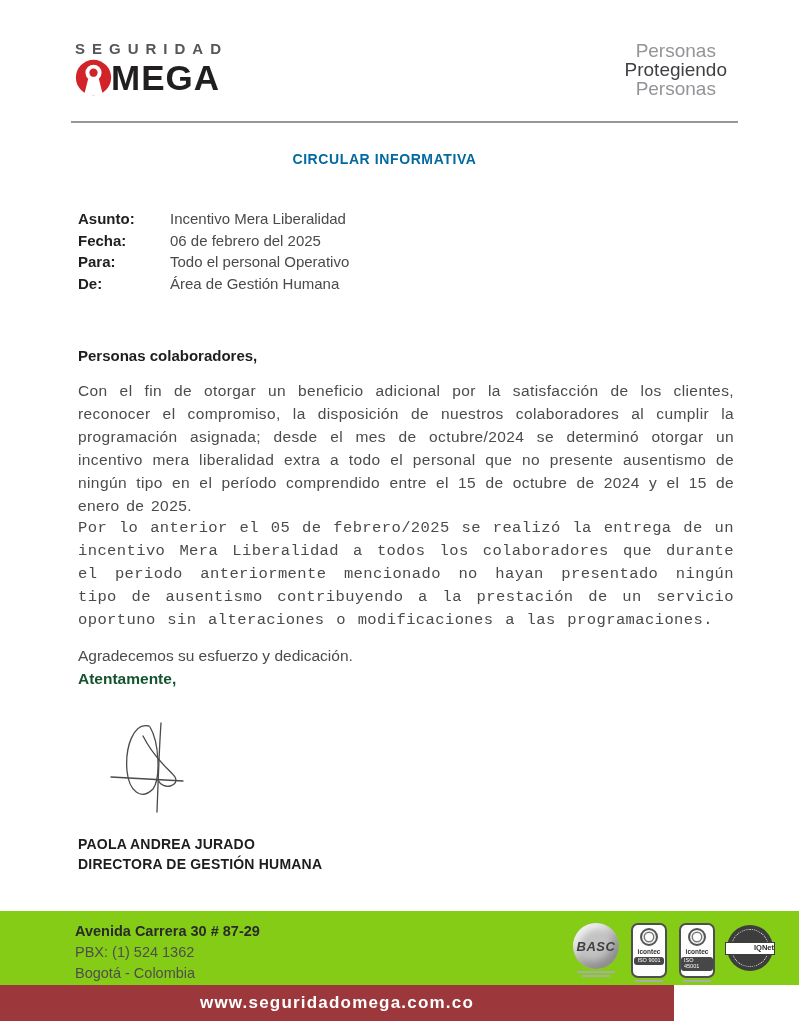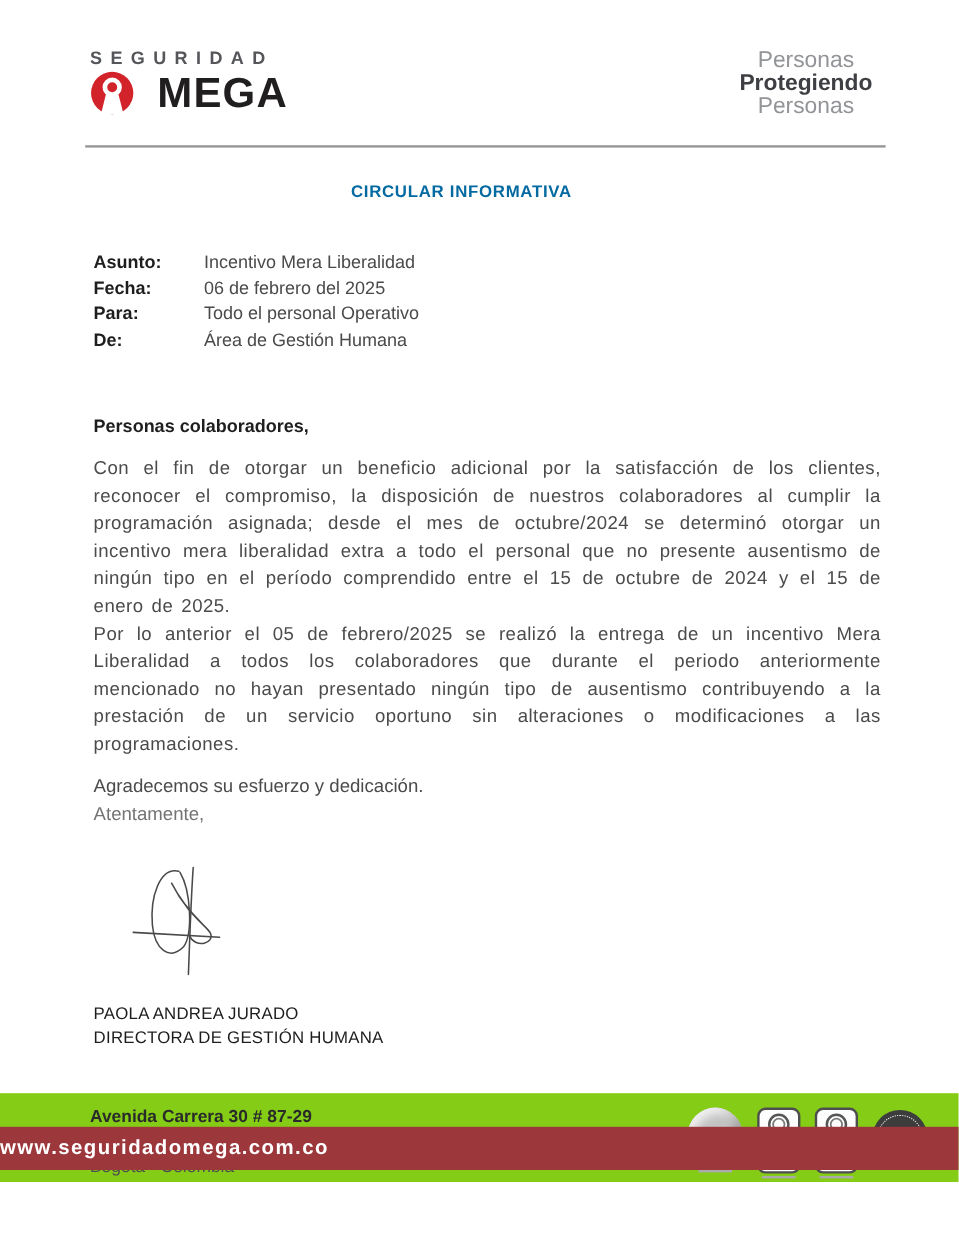--- a/index.html
+++ b/index.html
@@ -6,49 +6,49 @@
   .page {
     position:relative; width:799px; height:1035px; background:#ffffff;
     font-family:"Liberation Sans", sans-serif; overflow:hidden;
   }
 
   
   .brand { position:absolute; left:75px; top:40px; }
   .brand-top { font-size:15px; font-weight:700; letter-spacing:7px; color:#55565a; }
   .brand-row { display:flex; align-items:center; margin-top:2px; }
   .omega-icon { width:37px; height:37px; display:block; }
-  .brand-mega { font-size:35px; font-weight:800; color:#211e1f; letter-spacing:1px; margin-left:-1px; line-height:37px;padding-left:20px; }
+  .brand-mega { font-size:35px; font-weight:800; color:#211e1f; letter-spacing:1px; margin-left:-1px; line-height:37px; }
 
   .tagline { position:absolute; right:72px; top:41px; text-align:center; font-size:19px; line-height:19px; }
   .tag-gray { color:#929497; font-weight:400; }
-  .tag-bold { color:#3e3f42; font-weight:700; }
+  .tag-bold { color:#3e3f42; font-weight:400; }
 
   .divider { position:absolute; left:71px; top:121px; width:667px; height:2px; background:#979797; }
 
   .doc-title { position:absolute; left:0; right:30px; top:151px; text-align:center;
     font-size:14px; font-weight:700; letter-spacing:0.6px; color:#0369a1; }
 
   
   .meta { position:absolute; left:78px; top:208px; font-size:15px; line-height:21.5px; }
   .meta-row { white-space:nowrap; }
   .meta-label { display:inline-block; width:92px; font-weight:700; color:#1e1e1e; }
   .meta-value { color:#4a4a4a; }
 
   
   .greeting { position:absolute; left:78px; top:347px; font-size:15px; font-weight:700; color:#1e1e1e; }
   .para { position:absolute; left:78px; width:656px; text-align:justify;
     font-size:15.5px; line-height:23px; color:#4b4b4b; letter-spacing:0.4px; word-spacing:2px; margin:0; }
   .para-1 { top:379px; }
-  .para-2 { top:517px; }
+  .para-2 { top:517px;font-family:Liberation Mono, monospace; }
   .thanks  { position:absolute; left:78px; top:647px; font-size:15.5px; color:#4b4b4b; }
-  .closing { position:absolute; left:78px; top:670px; font-size:15.5px; color:#737373; }
+  .closing { position:absolute; left:78px; top:670px; font-size:15.5px; color:#14532d;font-weight:bold; }
 
   .signature-svg { position:absolute; left:103px; top:714px; }
 
-  .signer { position:absolute; left:78px; top:834px; font-size:14px; font-weight:400;
+  .signer { position:absolute; left:78px; top:834px; font-size:14px; font-weight:700;
     color:#1d1d1d; line-height:20px; letter-spacing:0.2px; }
 
   
   .footer-gray { position:absolute; left:0; top:911px; width:799px; height:74px; background:#84cc16; }
   .office { position:absolute; top:10px; font-size:14.5px; line-height:21px; color:#4e4e4e; }
   .office-1 { left:75px; }
   .office-2 { left:303px; }
   .office-line1 { font-weight:700; color:#2a2a2a; }
 
   .certs { position:absolute; right:26px; top:12px; display:flex; align-items:flex-start; gap:12px; }
@@ -68,22 +68,22 @@
     box-shadow: inset 0 0 0 1.5px #ffffff, inset 0 0 0 3px #7a7a7a; }
   .icontec-name { font-size:6.5px; font-weight:700; color:#2e2e2e; margin-top:1.5px; }
   .icontec-iso { margin-top:2px; background:#474747; color:#ffffff; font-size:5.5px;
     border-radius:3px; padding:1.5px 3px; line-height:1; }
 
   .iqnet-seal { position:relative; width:46px; height:46px; border-radius:50%; background:#3d3d3d; margin-top:2px; }
   .iqnet-seal::before { content:""; position:absolute; inset:4px; border-radius:50%; border:1.5px dotted #e8e8e8; }
   .iqnet-band { position:absolute; left:-2px; right:-2px; top:17px; height:11px; background:#ffffff;
     border:1px solid #3d3d3d; font-size:7.5px; font-weight:800; color:#2b2b2b; text-align:right; line-height:10px; }
 
-  .footer-red { position:absolute; left:0; top:939px; width:799px; height:36px; background:#9c383c;
-    color:#ffffff; text-align:left; font-weight:800; font-size:17px; letter-spacing:1.2px; line-height:36px; }
+  .footer-red { position:absolute; left:0; top:985px; width:674px; height:36px; background:#9c383c;
+    color:#ffffff; text-align:center; font-weight:800; font-size:17px; letter-spacing:1.2px; line-height:36px; }
 </style>
 </head>
 <body>
 
 <div class="page">
 
   <div class="brand">
     <div class="brand-top">SEGURIDAD</div>
     <div class="brand-row">
       <svg class="omega-icon" viewBox="0 0 34 34" aria-hidden="true">

